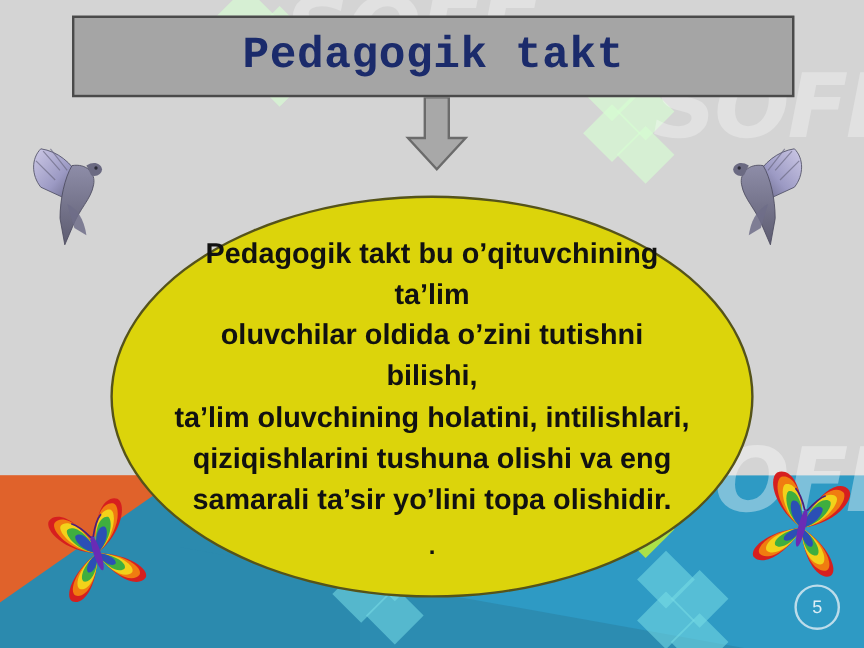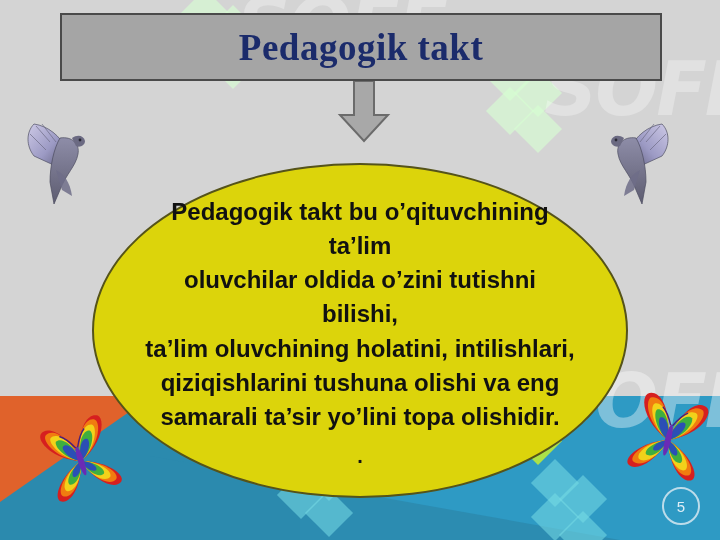--- a/index.html
+++ b/index.html
@@ -90,21 +90,21 @@
     left: 60px; top: 13px;
     width: 602px; height: 68px;
     background: #a5a5a5;
     border: 2px solid #4a4a4a;
     box-sizing: border-box;
     display: flex;
     align-items: center;
     justify-content: center;
   }
   .title-text {
-    font-family: Liberation Serif, serif;
+    font-family: Liberation Mono, monospace;
     font-weight: 700;
     font-size: 37px;
     color: #1b2b6b;
     letter-spacing: .5px;
     white-space: nowrap;
   }
 
   
   .arrow {
     position: absolute;

